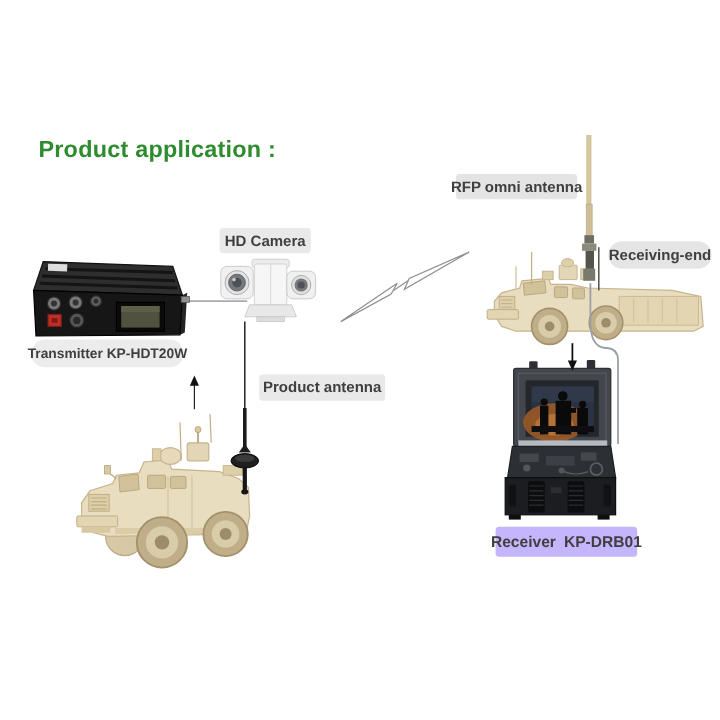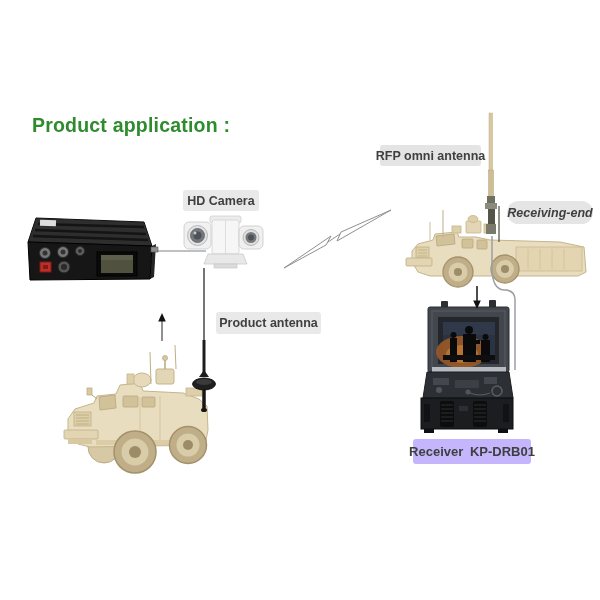--- a/index.html
+++ b/index.html
@@ -11,21 +11,21 @@
   .page-title {
     position:absolute; left:32px; top:114px;
     font-size:19.5px; font-weight:bold; color:#2e8b2e; letter-spacing:0.2px;
   }
   .lbl {
     position:absolute; display:flex; align-items:center; justify-content:center;
     background:#e9e9e9; color:#3f3f3f; font-weight:bold; font-size:12.5px;
     white-space:nowrap;
   }
   .lbl.rect { border-radius:3px; }
-  .lbl.pill { border-radius:12px;font-style:italic; }
+  .lbl.pill { border-radius:12px; }
   .lbl-hd-camera        { left:183px; top:190px; width:76px;  height:21px; }
   .lbl-transmitter      { left:26px;  top:283px; width:127px; height:23px; font-size:11.5px; background:#ececec; }
   .lbl-magnetic-antenna { left:216px; top:312px; width:105px; height:22px; }
   .lbl-rfp-omni         { left:380px; top:145px; width:101px; height:21px; background:#e4e4e4; }
   .lbl-receiving-end    { left:507px; top:201px; width:86px;  height:23px; background:#e5e5e5; }
   .lbl-receiver         { left:413px; top:439px; width:118px; height:25px; font-size:13px; background:#c4b5fd; word-spacing:3px; }
 </style>
 </head>
 <body>
 
@@ -216,18 +216,19 @@
     </g>
     <g>
       <path d="M477 286 V301" stroke="#111111" stroke-width="1.5"></path>
       <polygon points="477,309 473.2,300.5 480.8,300.5" fill="#111111"></polygon>
     </g>
   </svg>
 
   <div class="page-title">Product application :</div>
 
   <div class="lbl rect lbl-hd-camera">HD Camera</div>
+  <div class="lbl pill lbl-transmitter">Transmitter KP-HDT20W</div>
   <div class="lbl rect lbl-magnetic-antenna">Product antenna</div>
   <div class="lbl rect lbl-rfp-omni">RFP omni antenna</div>
   <div class="lbl pill lbl-receiving-end">Receiving-end</div>
   <div class="lbl rect lbl-receiver">Receiver KP-DRB01</div>
 
 </div>
 
 </body></html>

